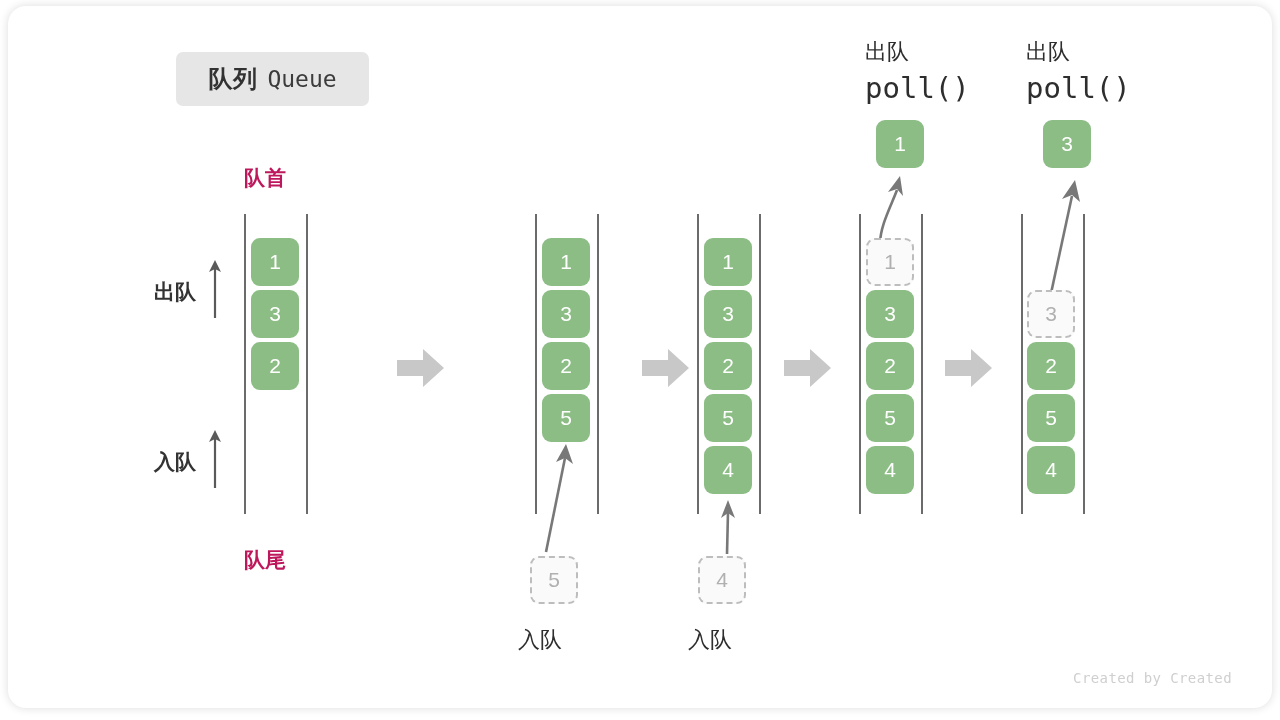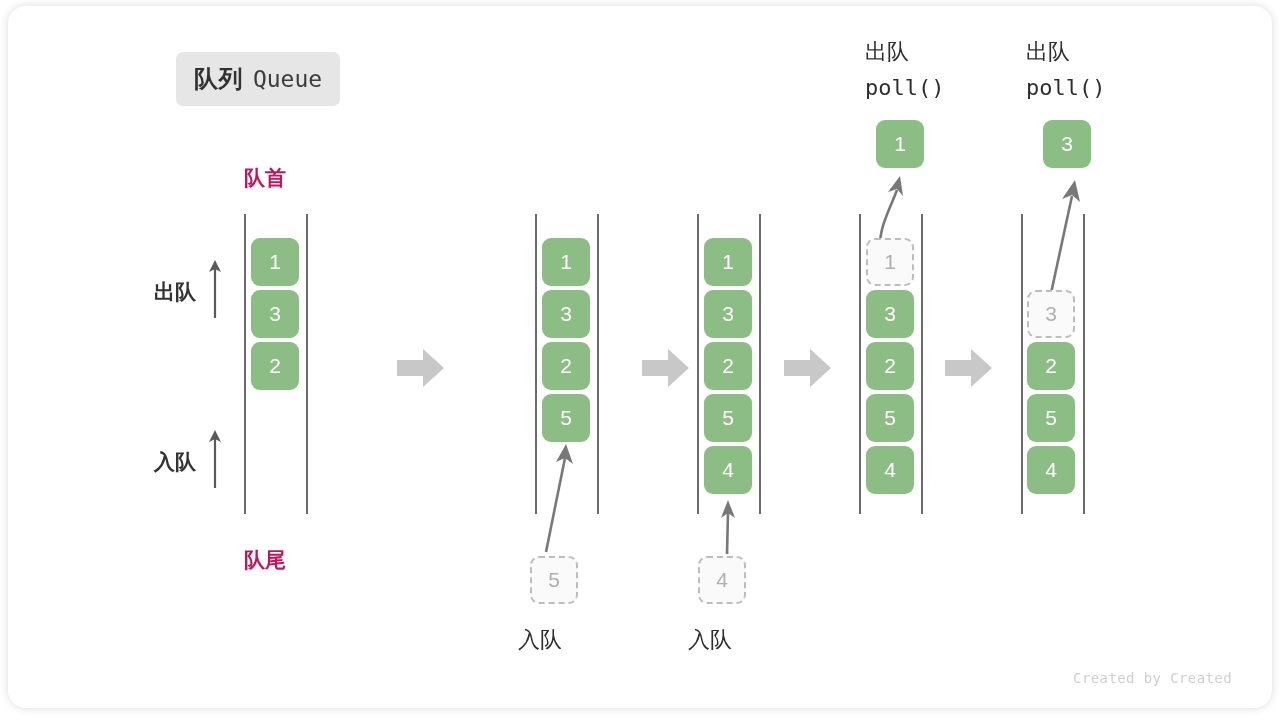--- a/index.html
+++ b/index.html
@@ -25,21 +25,21 @@
     background: #ffffff;
     border-radius: 18px;
     box-shadow: 0 0 10px rgba(0,0,0,0.14);
     box-sizing: border-box;
   }
   .abs { position: absolute; }
 
   
   #title-badge {
     left: 168px; top: 46px;
-    width: 164px; height: 54px;
+    width: 193px; height: 54px;
     background: #e6e6e6;
     border-radius: 7px;
     display: flex;
     align-items: center;
     justify-content: center;
     box-sizing: border-box;
   }
   #title-badge .cn {
     font-size: 24px;
     font-weight: bold;
@@ -106,21 +106,21 @@
     white-space: nowrap;
     text-align: left;
   }
   .opcap .l1 {
     font-size: 22px;
     color: #2e2e2e;
     line-height: 36px;
   }
   .opcap .l2 {
     font-family: "DejaVu Sans Mono", "Liberation Mono", monospace;
-    font-size: 22px;
+    font-size: 29px;
     color: #2e2e2e;
     line-height: 36px;
   }
   .opcap .l2 .arg { color: #3f9c41; font-weight: bold; }
 
   
   #credit {
     right: 40px; bottom: 22px;
     font-family: "DejaVu Sans Mono", "Liberation Mono", monospace;
     font-size: 14px;

